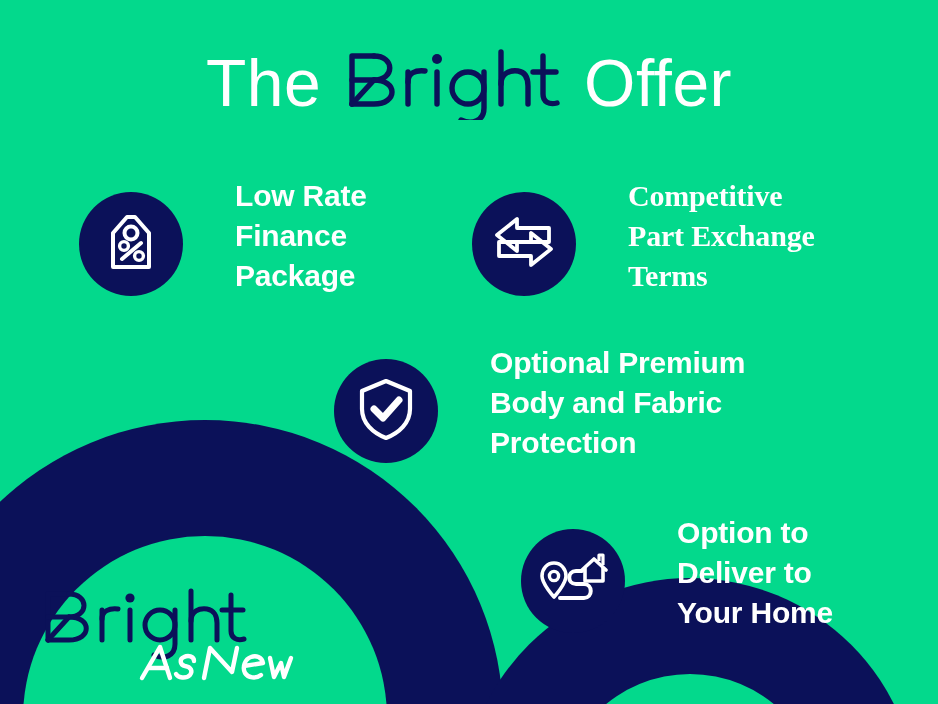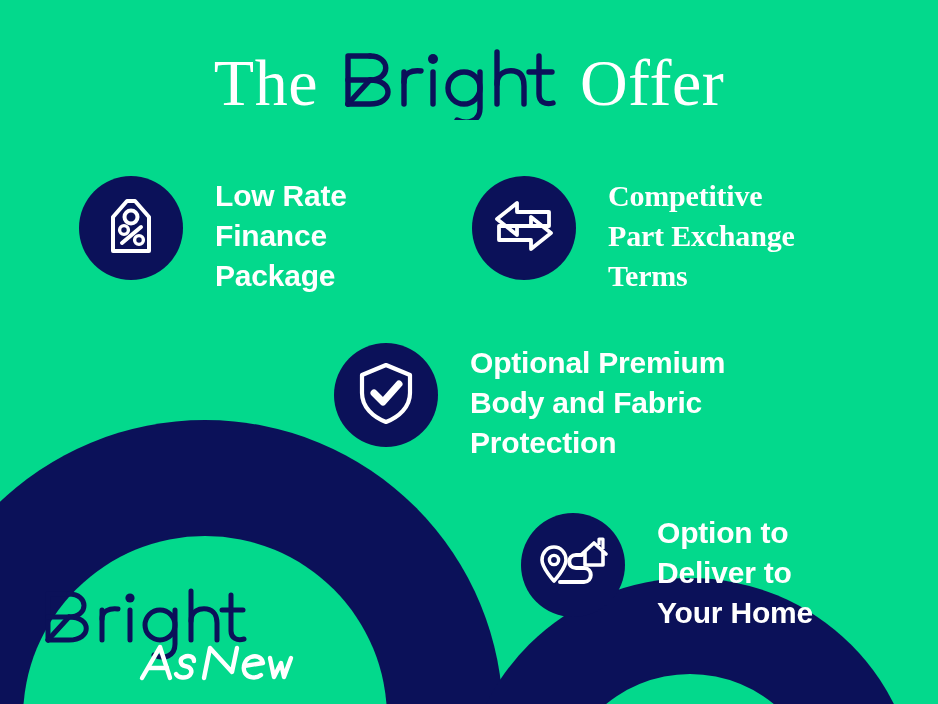--- a/index.html
+++ b/index.html
@@ -26,40 +26,40 @@
 
   
   .title-row {
     position: absolute;
     top: 42px;
     left: 0;
     width: 938px;
     text-align: center;
     white-space: nowrap;
     line-height: 1;
-    font-family: Liberation Serif, serif;
   }
   .title-word {
     font-size: 66px;
     font-weight: 300;
     color: #ffffff;
     letter-spacing: 0.5px;
     vertical-align: middle;
   }
   .title-logo {
     display: inline-block;
     vertical-align: middle;
     margin: 0 12px;
   }
 
   
   .feature {
     position: absolute;
     display: flex;
-    align-items: flex-start;
+    align-items: flex-end;
+    gap: 20px;
   }
   .feature-badge {
     flex: 0 0 auto;
     width: 104px;
     height: 104px;
     border-radius: 50%;
     background: #0B1159;
     display: flex;
     align-items: center;
     justify-content: center;

